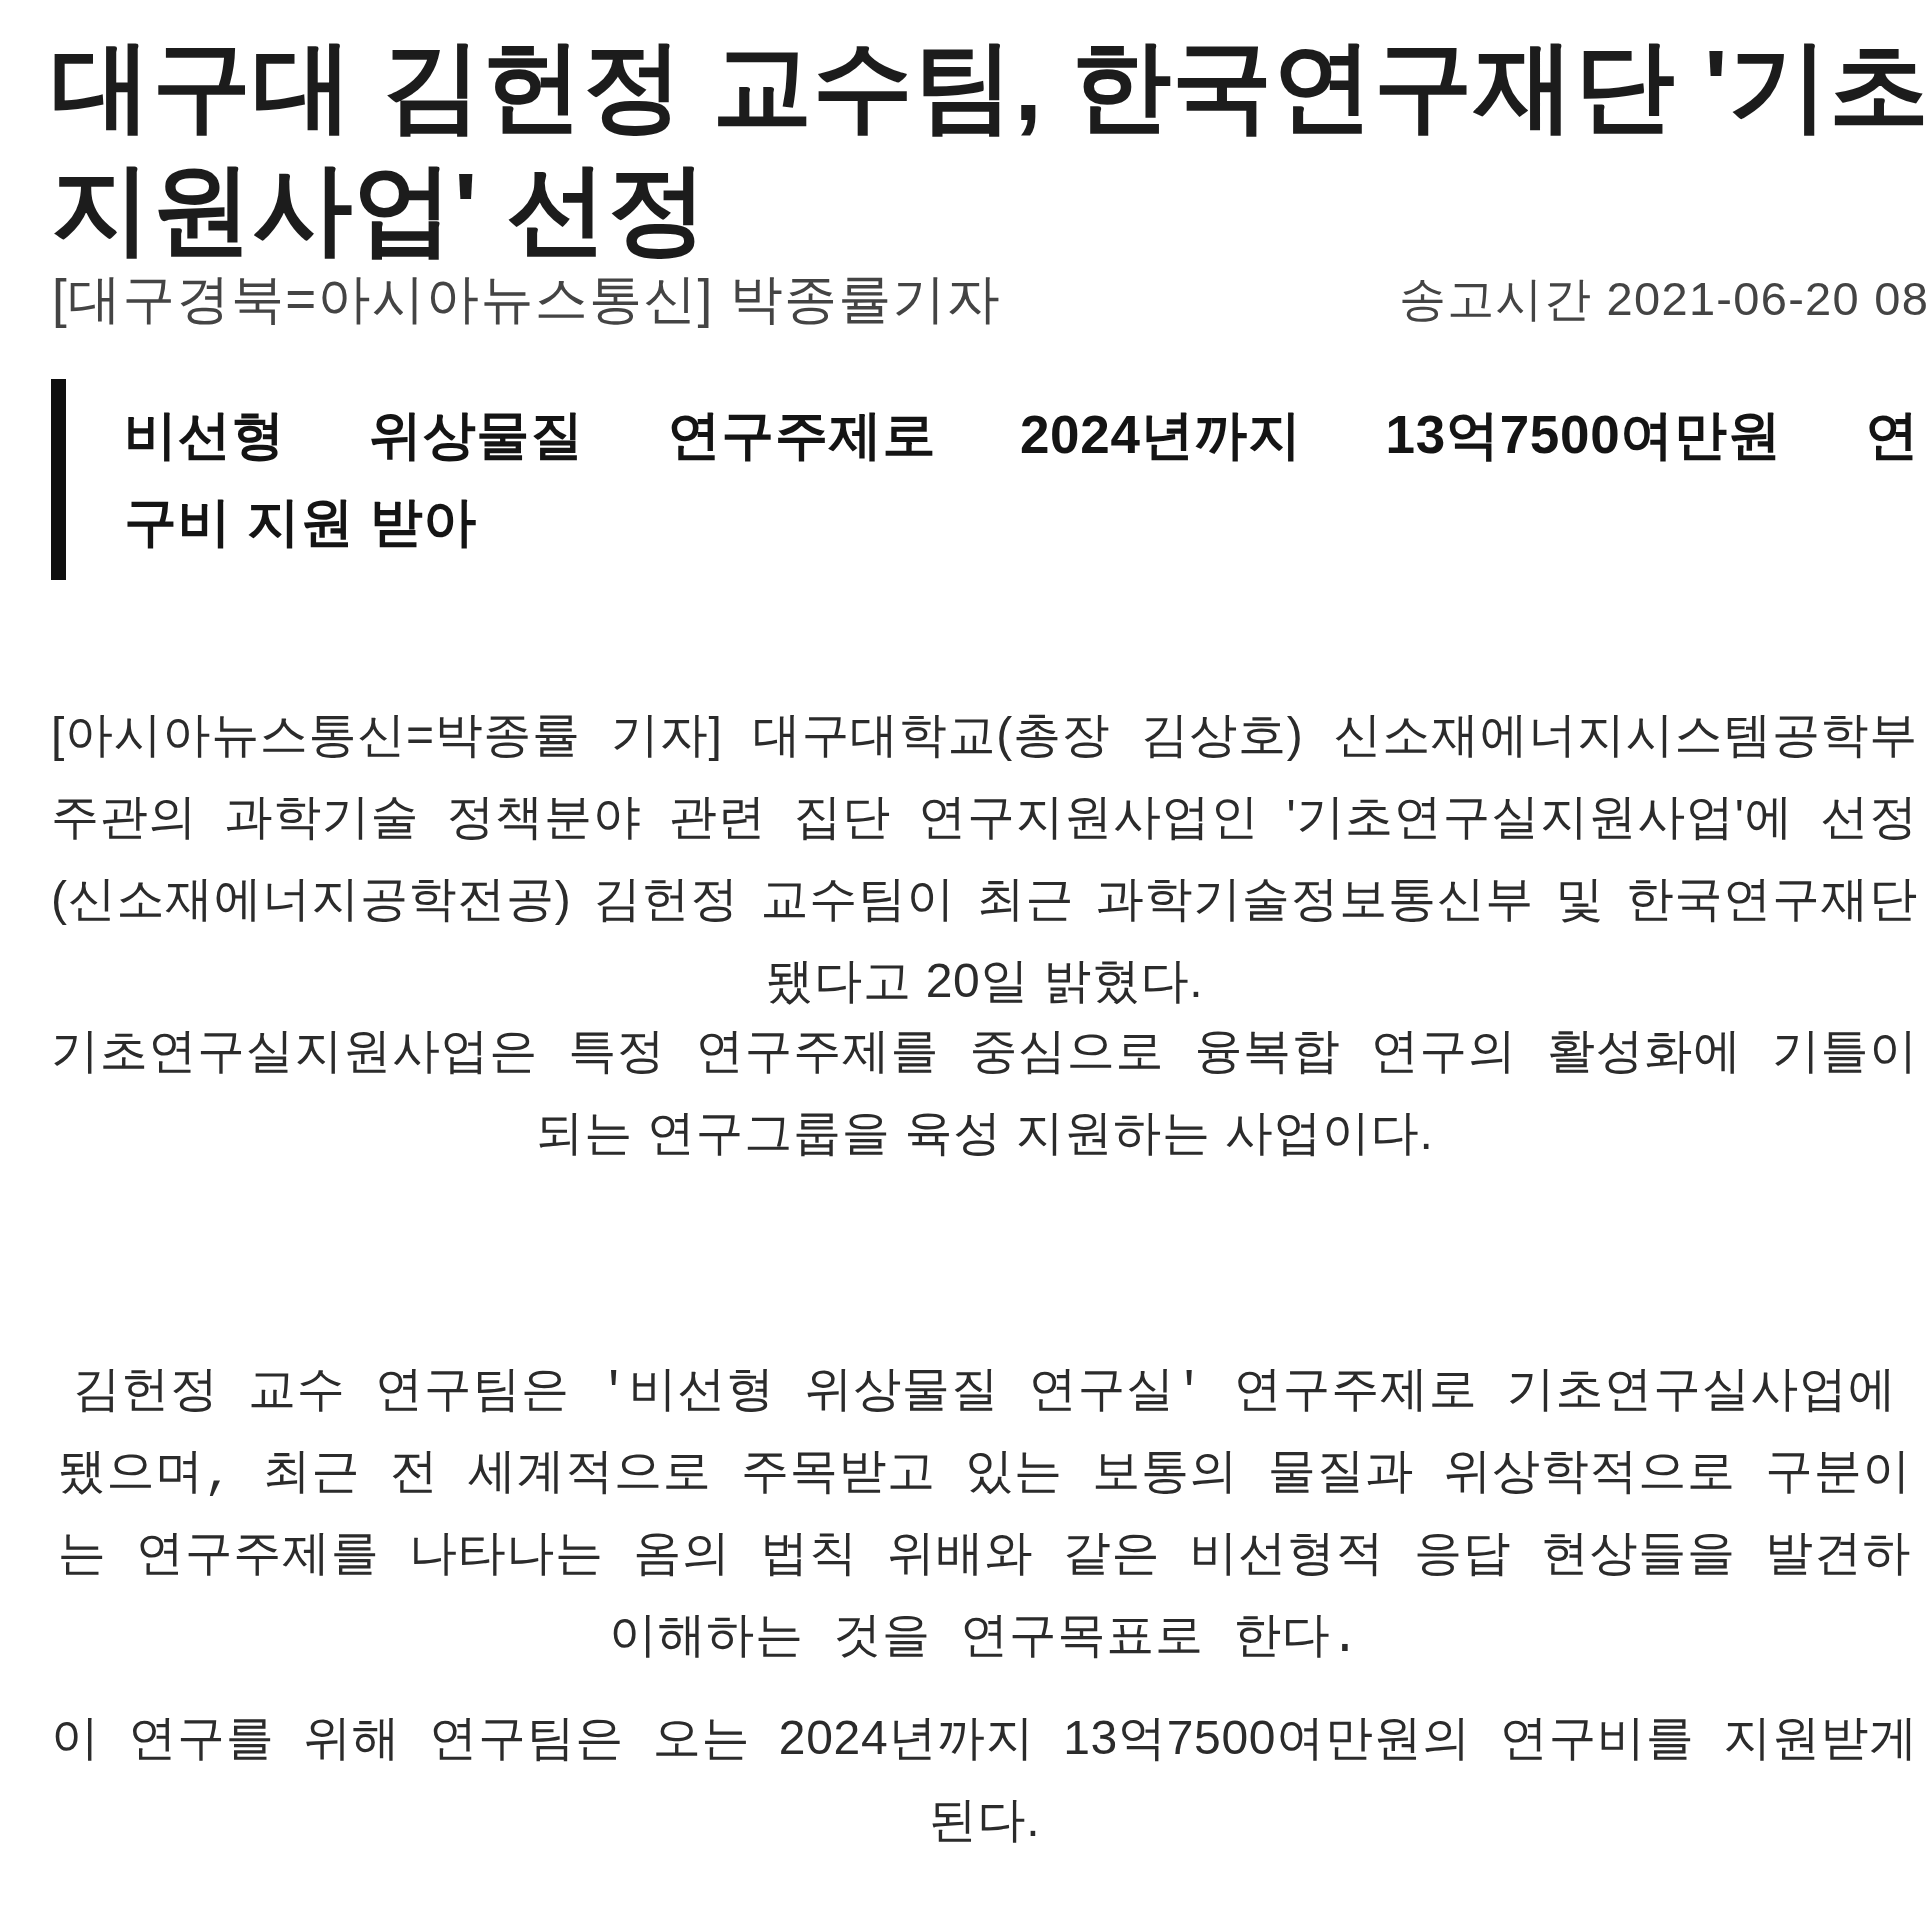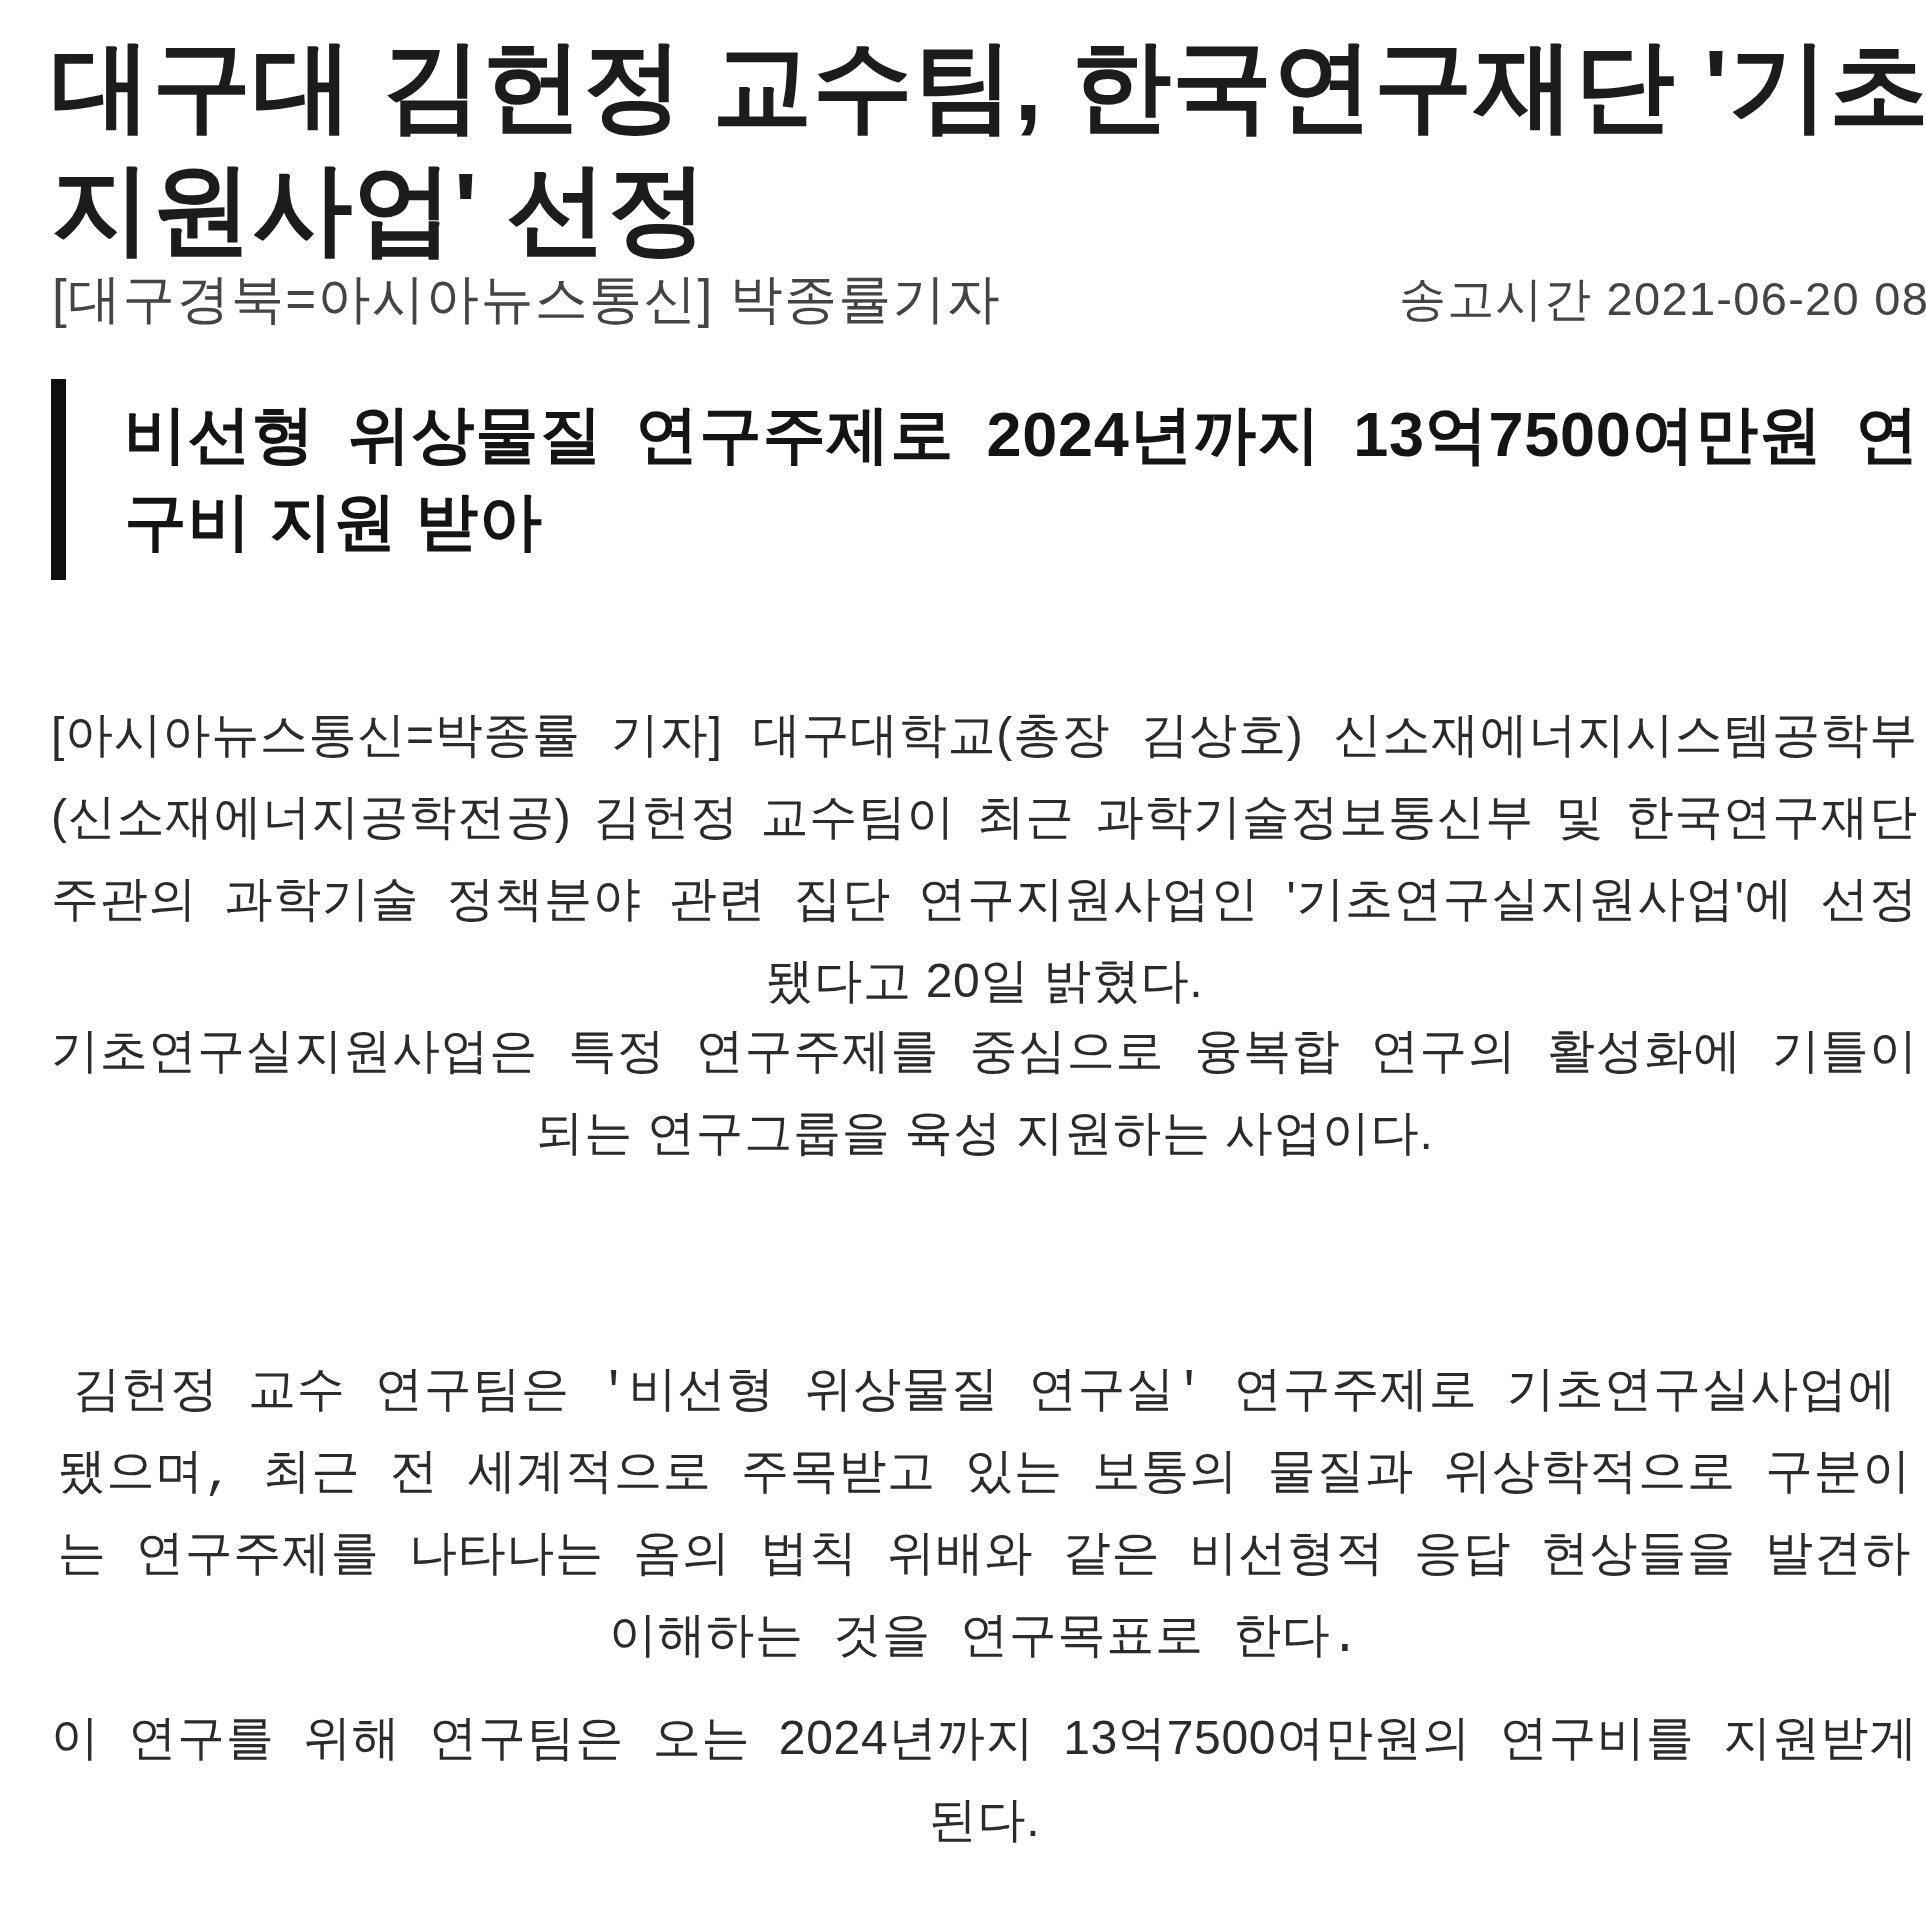--- a/index.html
+++ b/index.html
@@ -66,21 +66,21 @@
     width: 14.7px;
     height: 201px;
     background: #0f0f0f;
   }
   .quote {
     position: absolute;
     top: 391px;
     left: 124px;
     width: 1795px;
     margin: 0;
-    font-size: 63px;
+    font-size: 53px;
     font-weight: 700;
     color: #141414;
   }
   .quote .line {
     line-height: 87px;
     height: 87px;
     overflow: hidden;
     letter-spacing: 0.7px;
   }
 
@@ -124,22 +124,22 @@
 
   <div class="quote-bar"></div>
 
   <blockquote class="quote">
     <div class="line jline">비선형 위상물질 연구주제로 2024년까지 13억7500여만원 연</div>
     <div class="line">구비 지원 받아</div>
   </blockquote>
 
   <div class="para" id="para-1">
     <div class="line jline">[아시아뉴스통신=박종률 기자] 대구대학교(총장 김상호) 신소재에너지시스템공학부</div>
+    <div class="line jline">주관의 과학기술 정책분야 관련 집단 연구지원사업인 '기초연구실지원사업'에 선정</div>
     <div class="line jline">(신소재에너지공학전공) 김헌정 교수팀이 최근 과학기술정보통신부 및 한국연구재단</div>
-    <div class="line jline">주관의 과학기술 정책분야 관련 집단 연구지원사업인 '기초연구실지원사업'에 선정</div>
     <div class="line">됐다고 20일 밝혔다.</div>
   </div>
 
   <div class="para" id="para-2">
     <div class="line jline">기초연구실지원사업은 특정 연구주제를 중심으로 융복합 연구의 활성화에 기틀이</div>
     <div class="line">되는 연구그룹을 육성 지원하는 사업이다.</div>
   </div>
 
   <div class="para" id="para-3">
     <div class="line jline">김헌정 교수 연구팀은 '비선형 위상물질 연구실' 연구주제로 기초연구실사업에 선정</div>

